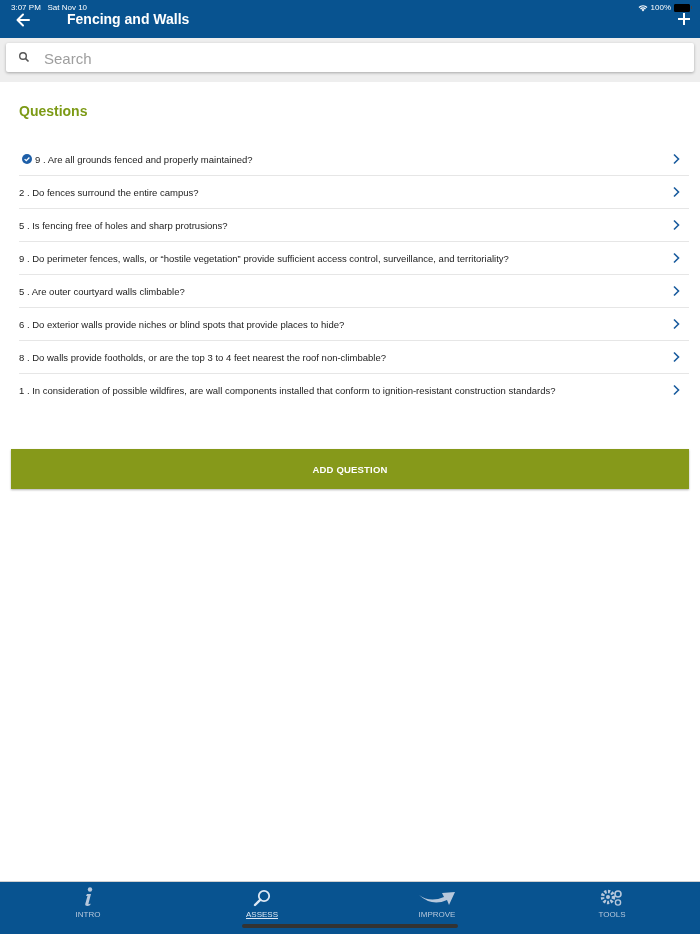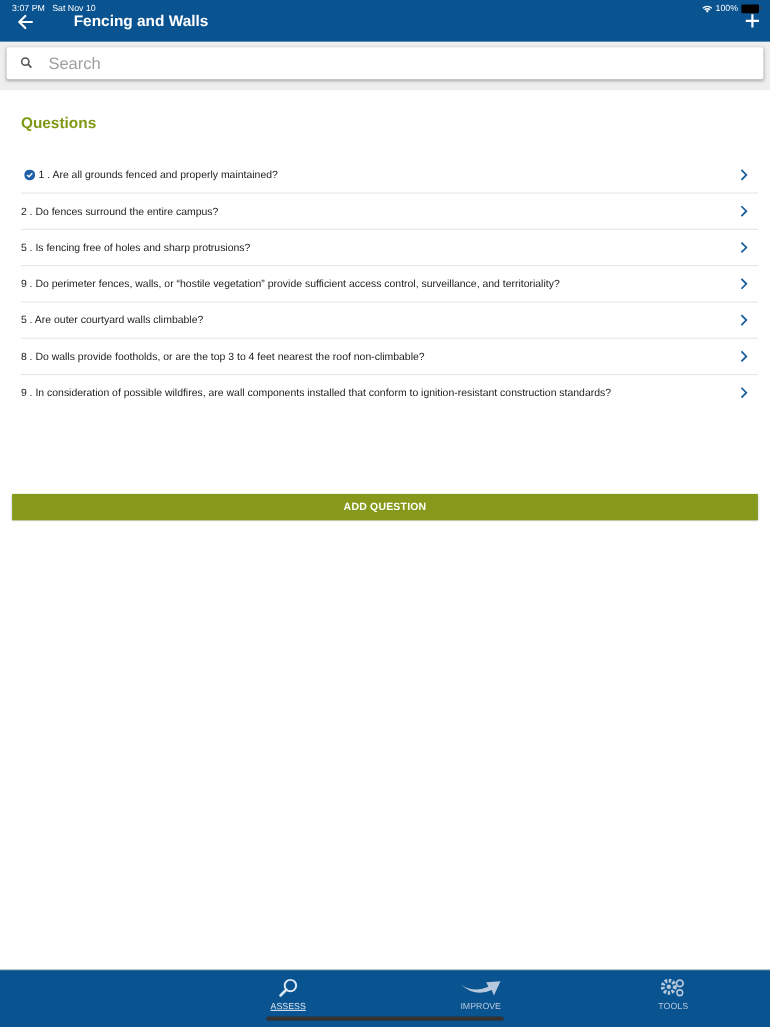--- a/index.html
+++ b/index.html
@@ -17,21 +17,21 @@
   .search-icon { position:absolute; left:12px; top:8px; width:12px; height:12px; }
   .search-input { position:absolute; left:36px; top:4px; width:600px; height:20px; border:none; outline:none; font-size:15px; color:#333; font-family:"Liberation Sans", sans-serif; background:transparent; }
   .search-input::placeholder { color:#9e9e9e; }
   .section-title { position:absolute; left:19px; top:103px; font-size:14px; color:#7c9a15; font-weight:bold;text-align:center; }
   .qlist { position:absolute; left:19px; top:143px; width:670px; }
   .qrow { height:32px; border-bottom:1px solid #e6e6e6; position:relative; display:flex; align-items:center; }
   .qrow:last-child { border-bottom:none; }
   .qtext { font-size:9.5px; color:#222; }
   .check-icon { width:10px; height:10px; margin-left:3px; margin-right:3px; }
   .chev { position:absolute; right:9px; top:10px; width:8px; height:12px; }
-  .add-question { position:absolute; left:11px; top:449px; width:678px; height:24px; background:#86991a; color:#fff; font-size:9.5px; font-weight:bold; display:flex; align-items:center; justify-content:center; box-shadow:0 1px 2px rgba(0,0,0,0.3); letter-spacing:0.2px; }
+  .add-question { position:absolute; left:11px; top:449px; width:678px; height:40px; background:#86991a; color:#fff; font-size:9.5px; font-weight:bold; display:flex; align-items:center; justify-content:center; box-shadow:0 1px 2px rgba(0,0,0,0.3); letter-spacing:0.2px; }
   .tabbar { position:absolute; left:0; top:881px; width:700px; height:53px; background:#085390; border-top:1px solid #d0d0d0; }
   .tab { position:absolute; top:3px; width:90px; text-align:center; color:#b7c8dc; font-size:8px; }
   .tab .ic { height:22px; display:flex; justify-content:center; align-items:flex-end; }
   .tab .lbl { margin-top:3px; }
   .tab.active .lbl { color:#dde8f4; text-decoration:underline; }
   .home-ind { position:absolute; left:242px; top:924px; width:216px; height:4px; background:#333; border-radius:2px; }
 </style>
 </head>
 <body>
 
@@ -66,21 +66,21 @@
 </div>
 
 <div class="section-title">Questions</div>
 
 <div class="qlist">
   <div class="qrow">
     <svg class="check-icon" viewBox="0 0 10 10">
         <circle cx="5" cy="5" r="5" fill="#1e5fa8"></circle>
         <path d="M2.6 5.1 L4.3 6.7 L7.4 3.5" stroke="#fff" stroke-width="1.3" fill="none"></path>
       </svg>
-    <span class="qtext">1 . Are all grounds fenced and properly maintained?</span>
+    <span class="qtext">9 . Are all grounds fenced and properly maintained?</span>
     <svg class="chev" viewBox="0 0 8 12">
         <path d="M2 1.5 L6.5 6 L2 10.5" stroke="#1a5c9e" stroke-width="1.6" fill="none"></path>
       </svg>
   </div>
   <div class="qrow">
     <span class="qtext">2 . Do fences surround the entire campus?</span>
     <svg class="chev" viewBox="0 0 8 12">
         <path d="M2 1.5 L6.5 6 L2 10.5" stroke="#1a5c9e" stroke-width="1.6" fill="none"></path>
       </svg>
   </div>
@@ -96,36 +96,51 @@
         <path d="M2 1.5 L6.5 6 L2 10.5" stroke="#1a5c9e" stroke-width="1.6" fill="none"></path>
       </svg>
   </div>
   <div class="qrow">
     <span class="qtext">5 . Are outer courtyard walls climbable?</span>
     <svg class="chev" viewBox="0 0 8 12">
         <path d="M2 1.5 L6.5 6 L2 10.5" stroke="#1a5c9e" stroke-width="1.6" fill="none"></path>
       </svg>
   </div>
   <div class="qrow">
+    <span class="qtext">6 . Do exterior walls provide niches or blind spots that provide places to hide?</span>
+    <svg class="chev" viewBox="0 0 8 12">
+        <path d="M2 1.5 L6.5 6 L2 10.5" stroke="#1a5c9e" stroke-width="1.6" fill="none"></path>
+      </svg>
+  </div>
+  <div class="qrow">
     <span class="qtext">8 . Do walls provide footholds, or are the top 3 to 4 feet nearest the roof non-climbable?</span>
     <svg class="chev" viewBox="0 0 8 12">
         <path d="M2 1.5 L6.5 6 L2 10.5" stroke="#1a5c9e" stroke-width="1.6" fill="none"></path>
       </svg>
   </div>
   <div class="qrow">
-    <span class="qtext">9 . In consideration of possible wildfires, are wall components installed that conform to ignition-resistant construction standards?</span>
+    <span class="qtext">1 . In consideration of possible wildfires, are wall components installed that conform to ignition-resistant construction standards?</span>
     <svg class="chev" viewBox="0 0 8 12">
         <path d="M2 1.5 L6.5 6 L2 10.5" stroke="#1a5c9e" stroke-width="1.6" fill="none"></path>
       </svg>
   </div>
 </div>
 
 <div class="add-question">ADD QUESTION</div>
 
 <div class="tabbar">
+  <div class="tab" style="left:43px">
+    <div class="ic">
+        <svg width="12" height="20" viewBox="0 0 12 20">
+          <circle cx="8" cy="2.5" r="2.2" fill="#b7c8dc"></circle>
+          <path d="M5 7 H9 L6.5 16.5 Q6.3 17.5 7.5 17 L8.5 16.5 L8.3 18 Q5.5 19.8 3.6 18.6 Q3 18 3.3 16.8 L5.5 9 H4 Z" fill="#b7c8dc"></path>
+        </svg>
+      </div>
+    <div class="lbl">INTRO</div>
+  </div>
   <div class="tab" style="left:392px">
     <div class="ic">
         <svg width="38" height="18" viewBox="0 0 38 18">
           <path d="M1 6 Q12 14 26 8 L24 4 L37 3 L31 16 L29 11 Q14 18 1 6 Z" fill="#b7c8dc"></path>
         </svg>
       </div>
     <div class="lbl">IMPROVE</div>
   </div>
   <div class="tab active" style="left:217px">
     <div class="ic">

